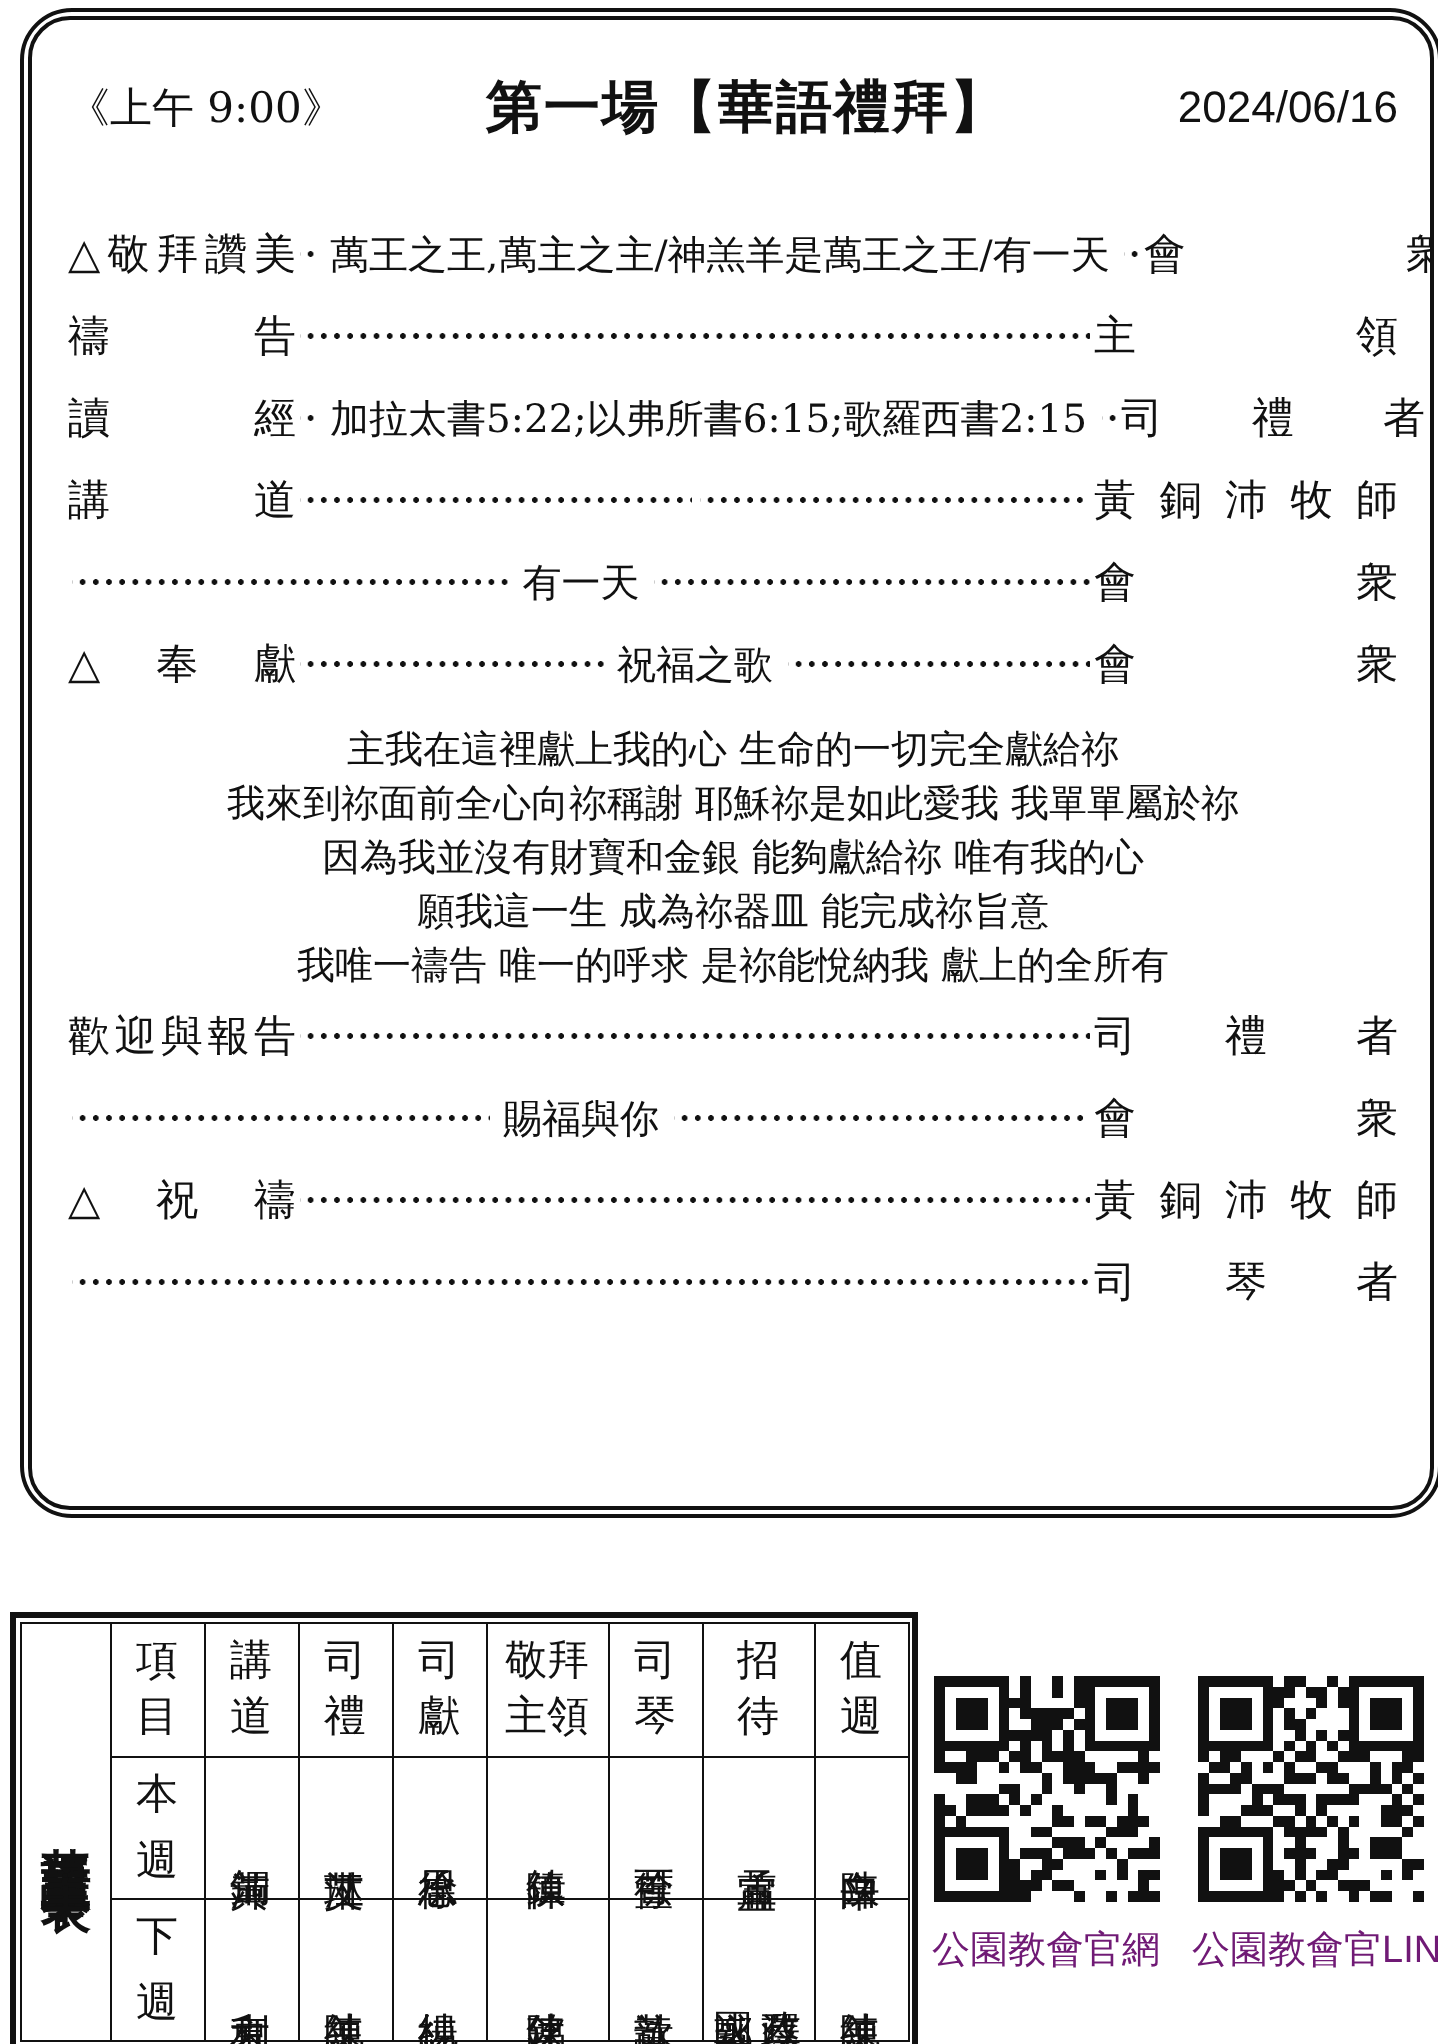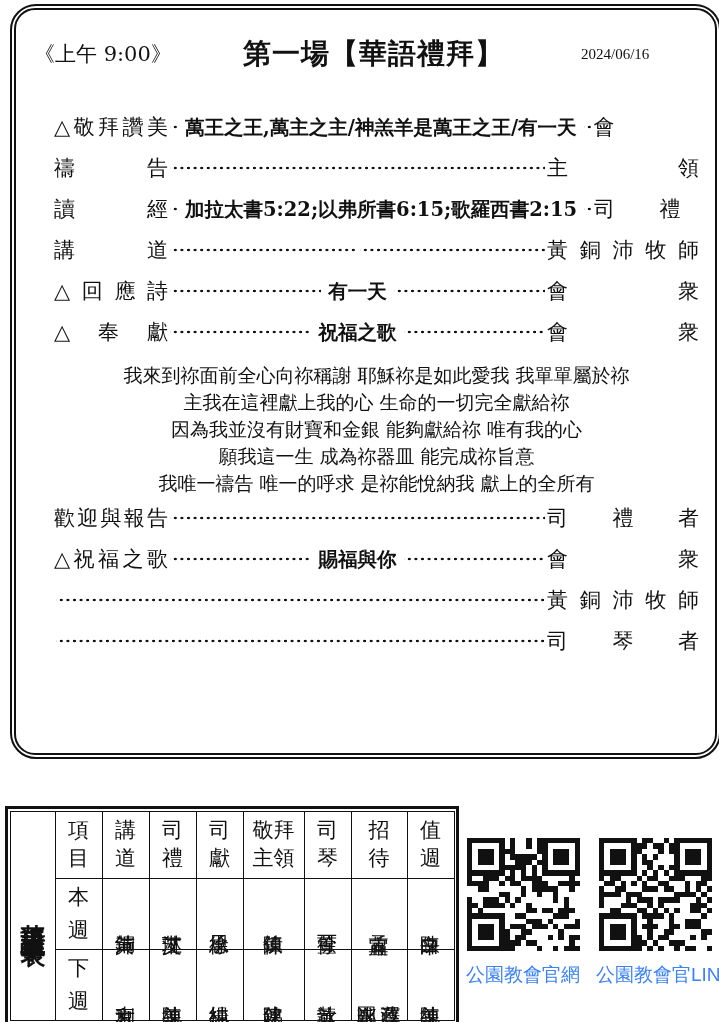--- a/index.html
+++ b/index.html
@@ -6,27 +6,27 @@
   .sheet{position:relative;width:719px;height:1022px;background:#fff;overflow:hidden;
          font-family:"DejaVu Serif", serif;color:#111;}
   
   .svc-outer{position:absolute;left:10px;top:4px;width:711px;height:755px;box-sizing:border-box;
              border:2.5px solid #111;border-radius:26px;}
   .svc-inner{position:absolute;left:2px;top:2px;right:2px;bottom:2px;box-sizing:border-box;
              border:2px solid #111;border-radius:21px;padding:12px 14px 0 14px;overflow:hidden;}
   .box-header{display:flex;align-items:center;margin:12px 2px 0 4px;height:40px;}
   .hdr-time{width:132px;font-size:21px;white-space:nowrap;}
   .hdr-title{flex:1;text-align:center;font-size:28px;font-weight:bold;letter-spacing:1px;white-space:nowrap;}
-  .hdr-date{width:118px;font-size:15px;font-family:Liberation Serif, serif;
+  .hdr-date{width:118px;text-align:right;font-size:22px;font-family:Liberation Sans, sans-serif;
             font-stretch:condensed;white-space:nowrap;}
-  .program{margin-top:42px;padding:0 2px 0 4px;margin-left:20px;}
+  .program{margin-top:42px;padding:0 2px 0 4px;}
   .p-line{display:flex;align-items:center;height:22px;margin-bottom:19px;font-size:21px;}
   .p-label{width:114px;text-align:justify;text-align-last:justify;white-space:nowrap;flex:0 0 auto;}
   .p-role{width:152px;text-align:justify;text-align-last:justify;white-space:nowrap;flex:0 0 auto;}
-  .p-center{font-size:19.5px;padding:0 5px;white-space:nowrap;flex:0 0 auto;font-weight:bold;}
+  .p-center{font-size:19.5px;padding:0 5px;white-space:nowrap;flex:0 0 auto;}
   .p-center:empty{padding:0;}
   .leader{flex:1 1 auto;min-width:8px;height:22px;
           background-image:radial-gradient(circle,#111 1.3px,transparent 1.55px);
           background-size:6.6px 22px;background-repeat:repeat-x;background-position:2px center;margin:0 2px;}
   .lyrics{text-align:center;font-size:19px;line-height:27px;margin:4px 0 10px;}
   .mt-gap{margin-top:10px;}
   
   .duty-wrap{position:absolute;left:5px;top:806px;border:3px solid #111;padding:1.5px;background:#fff;}
   .duty{border-collapse:collapse;table-layout:fixed;}
   .duty td{border:1.5px solid #111;text-align:center;vertical-align:middle;padding:0;}
@@ -34,21 +34,21 @@
   .duty .rowlab{font-size:21px;white-space:pre-line;line-height:1.55;height:70px;}
   .vert{display:inline-block;writing-mode:vertical-rl;text-orientation:upright;
         white-space:pre-line;line-height:24px;font-size:20px;}
   .side-title{font-size:25px;font-weight:bold;letter-spacing:3px;line-height:40px;}
   .duty .names{height:70px;}
   
   .qr-block{position:absolute;top:838px;width:118px;text-align:center;}
   .qr-web{left:464px;} .qr-line{left:596px;}
   .qr-block svg{width:113px;height:113px;shape-rendering:crispEdges;display:block;margin:0 auto;}
   .qr-label{margin-top:11px;font-size:19px;font-family:"Liberation Sans",sans-serif;
-            color:#3b82f6;white-space:nowrap;}
+            color:#701a75;white-space:nowrap;}
 </style>
 </head>
 <body>
 
 <div class="sheet">
 
   <div class="svc-outer">
     <div class="svc-inner">
 
       <div class="box-header">
@@ -82,59 +82,58 @@
         </div>
 
         <div class="p-line">
           <span class="p-label">講道</span>
           <span class="leader"></span>
           <span class="leader"></span>
           <span class="p-role">黃銅沛牧師</span>
         </div>
 
         <div class="p-line">
-          <span class="p-label">△回應詩</span>
           <span class="leader"></span>
           <span class="p-center">有一天</span>
           <span class="leader"></span>
           <span class="p-role">會衆</span>
         </div>
 
         <div class="p-line">
           <span class="p-label">△奉獻</span>
           <span class="leader"></span>
           <span class="p-center">祝福之歌</span>
           <span class="leader"></span>
           <span class="p-role">會衆</span>
         </div>
 
         <div class="lyrics">
+          <div>主我在這裡獻上我的心 生命的一切完全獻給祢</div>
           <div>我來到祢面前全心向祢稱謝 耶穌祢是如此愛我 我單單屬於祢</div>
-          <div>主我在這裡獻上我的心 生命的一切完全獻給祢</div>
           <div>因為我並沒有財寶和金銀 能夠獻給祢 唯有我的心</div>
           <div>願我這一生 成為祢器皿 能完成祢旨意</div>
           <div>我唯一禱告 唯一的呼求 是祢能悅納我 獻上的全所有</div>
         </div>
 
         <div class="p-line">
           <span class="p-label">歡迎與報告</span>
           <span class="leader"></span>
           <span class="p-role">司禮者</span>
         </div>
 
         <div class="p-line">
-          <span class="p-label">△祝福之歌</span>
           <span class="leader"></span>
           <span class="p-center">賜福與你</span>
           <span class="leader"></span>
           <span class="p-role">會衆</span>
         </div>
 
 
         <div class="p-line mt-gap">
+          <span class="p-label">△祝禱</span>
           <span class="leader"></span>
           <span class="p-role">黃銅沛牧師</span>
         </div>
 
         <div class="p-line">
           <span class="leader"></span>
           <span class="p-role">司琴者</span>
         </div>
 
       </div>

